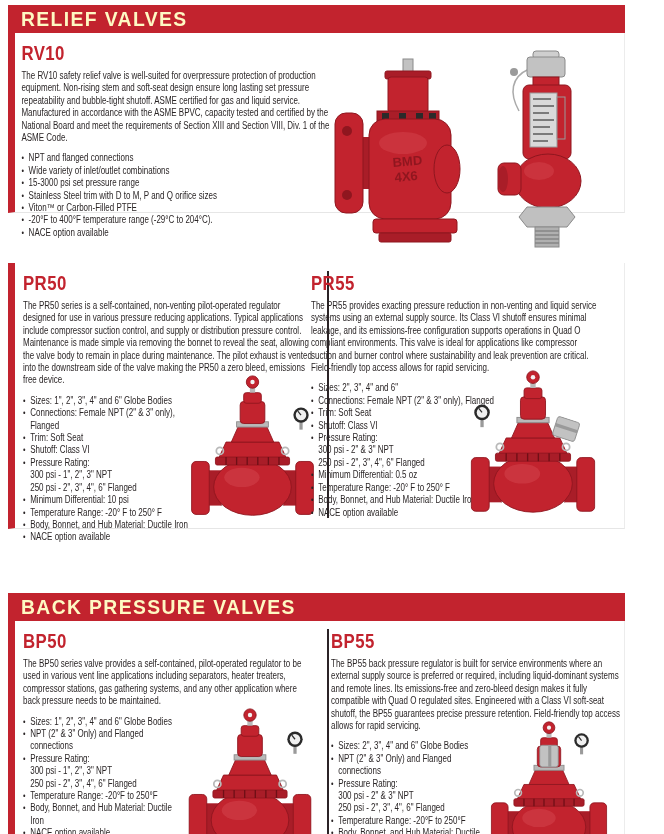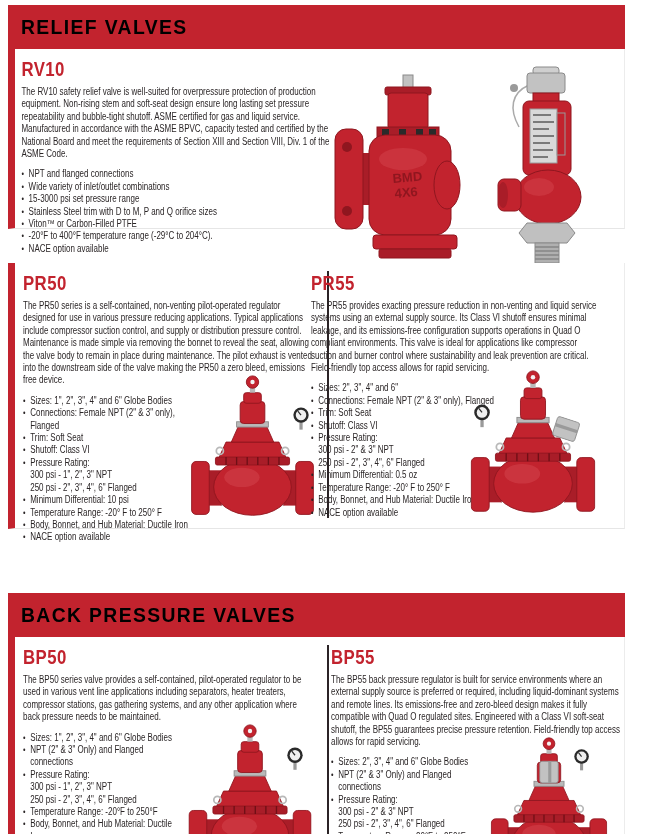--- a/index.html
+++ b/index.html
@@ -6,21 +6,21 @@
   * { box-sizing:border-box; }
   html,body { margin:0; padding:0; }
   body {
     width:664px; height:834px; position:relative; overflow:hidden;
     background:#ffffff; color:var(--ink);
     font-family:"Liberation Sans", sans-serif;
   }
   .sec { position:absolute; left:8px; width:617px; }
   #sec1 { top:5px; } #sec2 { top:263px; } #sec3 { top:565px;margin-top:28px; }
   .sec-header {
-    height:44px; background:var(--red); color:#000000;
+    height:28px; background:var(--red); color:#fef9c3;
     display:flex; align-items:center; padding-left:13px;
     font-weight:bold; font-size:21px; letter-spacing:1.5px; white-space:nowrap;
   }
   .sec-header span { display:inline-block; transform:scaleX(0.92); transform-origin:0 50%; }
   .sec-body {
     position:relative; background:#fff;
     border-left:7px solid var(--red);
     border-right:1px solid #ececec; border-bottom:1px solid #e6e6e6;
   }
   #sec1 .sec-body { height:180px; }

